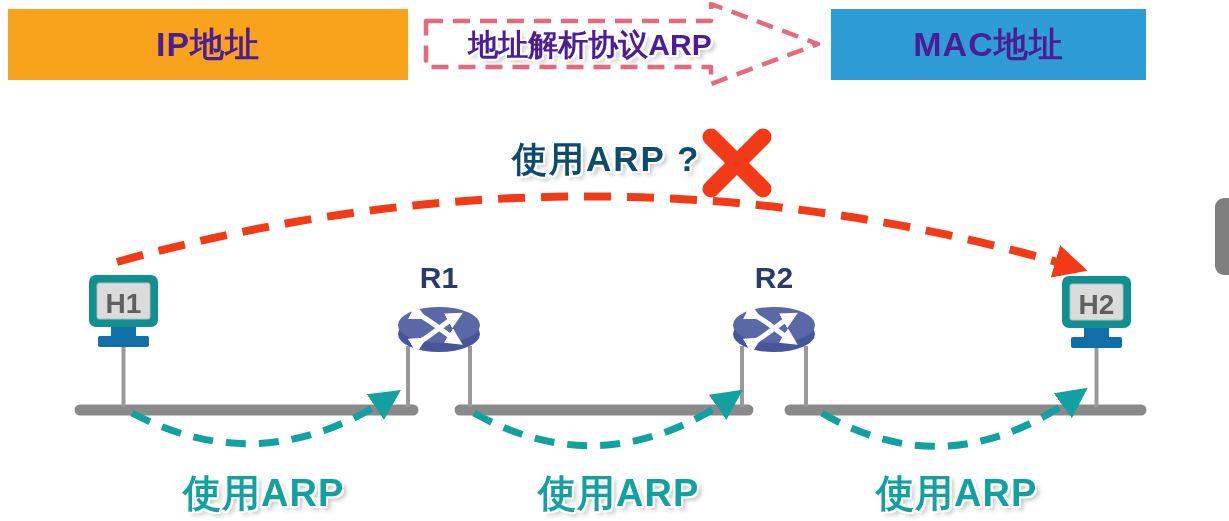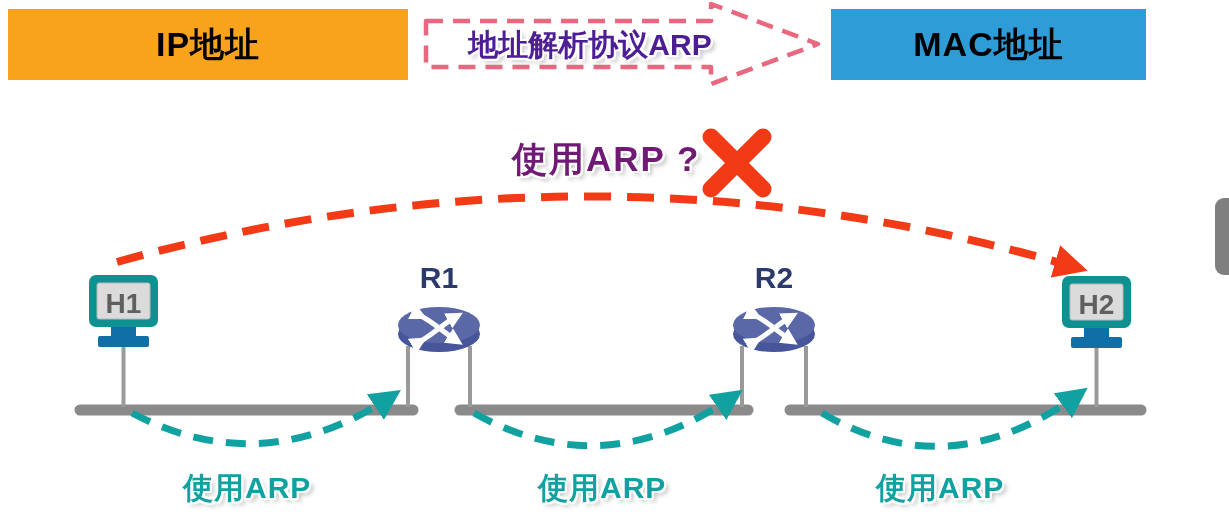--- a/index.html
+++ b/index.html
@@ -5,43 +5,43 @@
   html,body{margin:0;padding:0;}
   body{
     width:1229px;height:521px;position:relative;background:#ffffff;
     overflow:hidden;
     font-family:"Liberation Sans","DejaVu Sans",sans-serif;
   }
   
   .banner-box{
     position:absolute;top:9px;height:71px;
     display:flex;align-items:center;justify-content:center;
-    color:#000000;font-size:34px;font-weight:bold;letter-spacing:1px;
+    color:#4c1d95;font-size:34px;font-weight:bold;letter-spacing:1px;
   }
   .banner-ip{left:8px;width:400px;background:#F9A21C;}
   .banner-mac{left:831px;width:315px;background:#2E9CD6;}
   .arrow-svg{position:absolute;left:414px;top:0;}
   .arp-banner-label{
     position:absolute;left:425px;top:25px;width:330px;text-align:center;
     font-size:30px;font-weight:bold;color:#4c1d95;
   }
   
   .outline{
     text-shadow:
       2px 0 0 #fff,-2px 0 0 #fff,0 2px 0 #fff,0 -2px 0 #fff,
       2px 2px 0 #fff,-2px -2px 0 #fff,2px -2px 0 #fff,-2px 2px 0 #fff,
       4px 4px 4px rgba(120,120,120,.45);
   }
   .q-label{
     position:absolute;left:512px;top:136px;
-    font-size:35px;font-weight:bold;color:#701a75;letter-spacing:2px;
+    font-size:35px;font-weight:bold;color:#0c4a6e;letter-spacing:2px;
   }
   .arp-seg-label{
     position:absolute;top:468px;
-    font-size:30px;font-weight:bold;color:#12A1A1;letter-spacing:1px;
+    font-size:38px;font-weight:bold;color:#12A1A1;letter-spacing:1px;
   }
   .seg1{left:183px;} .seg2{left:538px;} .seg3{left:876px;}
   .diagram{position:absolute;left:0;top:0;}
 </style>
 </head>
 <body>
 
 <svg class="diagram" width="1229" height="521" viewBox="0 0 1229 521">
   <defs>
     <marker id="mred" viewBox="0 0 10 10" refX="7" refY="5" markerWidth="4.2" markerHeight="4.2" orient="auto">

